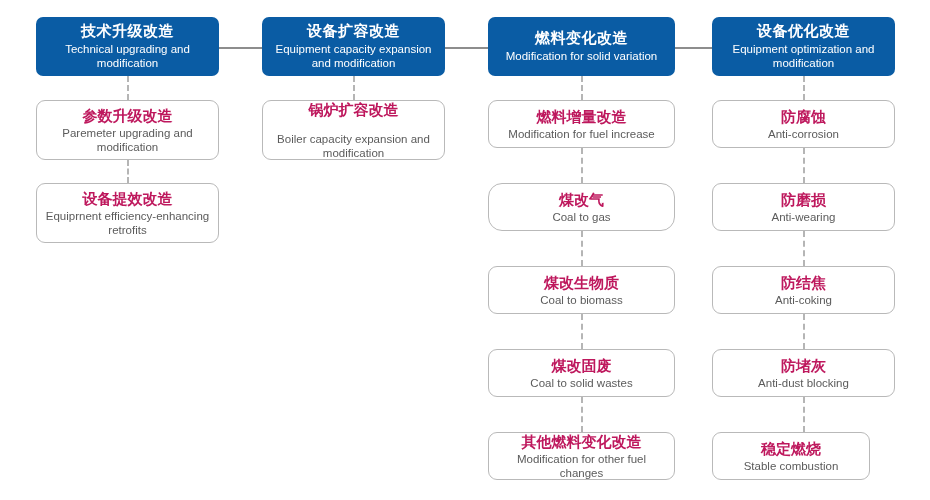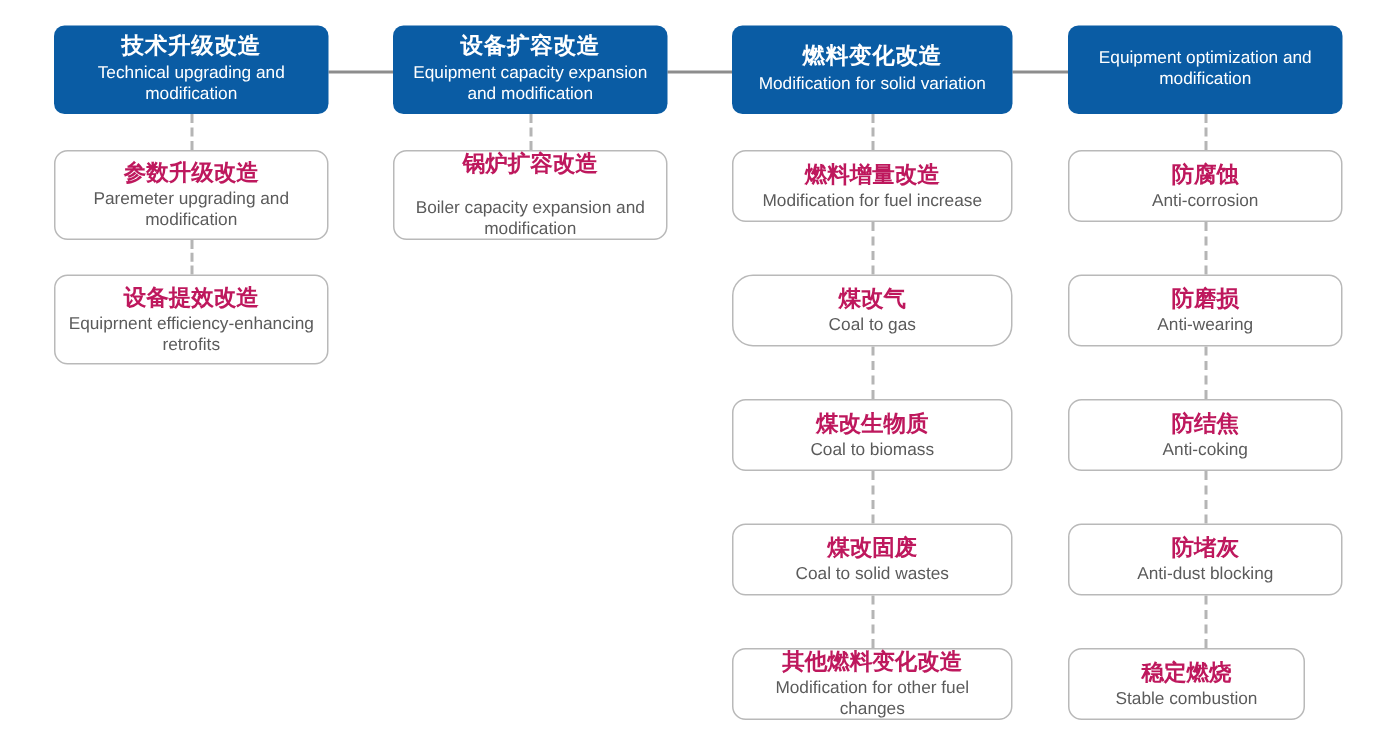--- a/index.html
+++ b/index.html
@@ -167,20 +167,21 @@
   </div>
 
   <div class="vconn" style="left:581px; top:397px; height:35px;"></div>
 
   <div class="node" style="left:488px; top:432px; width:187px; height:48px;">
     <div class="cn">其他燃料变化改造</div>
     <div class="en">Modification for other fuel changes</div>
   </div>
 
   <div class="hdr" style="left:712px; top:17px; width:183px; height:59px;">
+    <div class="cn">设备优化改造</div>
     <div class="en">Equipment optimization and modification</div>
   </div>
 
   <div class="vconn" style="left:803px; top:76px; height:24px;"></div>
 
   <div class="node" style="left:712px; top:100px; width:183px; height:48px;justify-content:center;">
     <div class="cn">防腐蚀</div>
     <div class="en">Anti-corrosion</div>
   </div>
 

